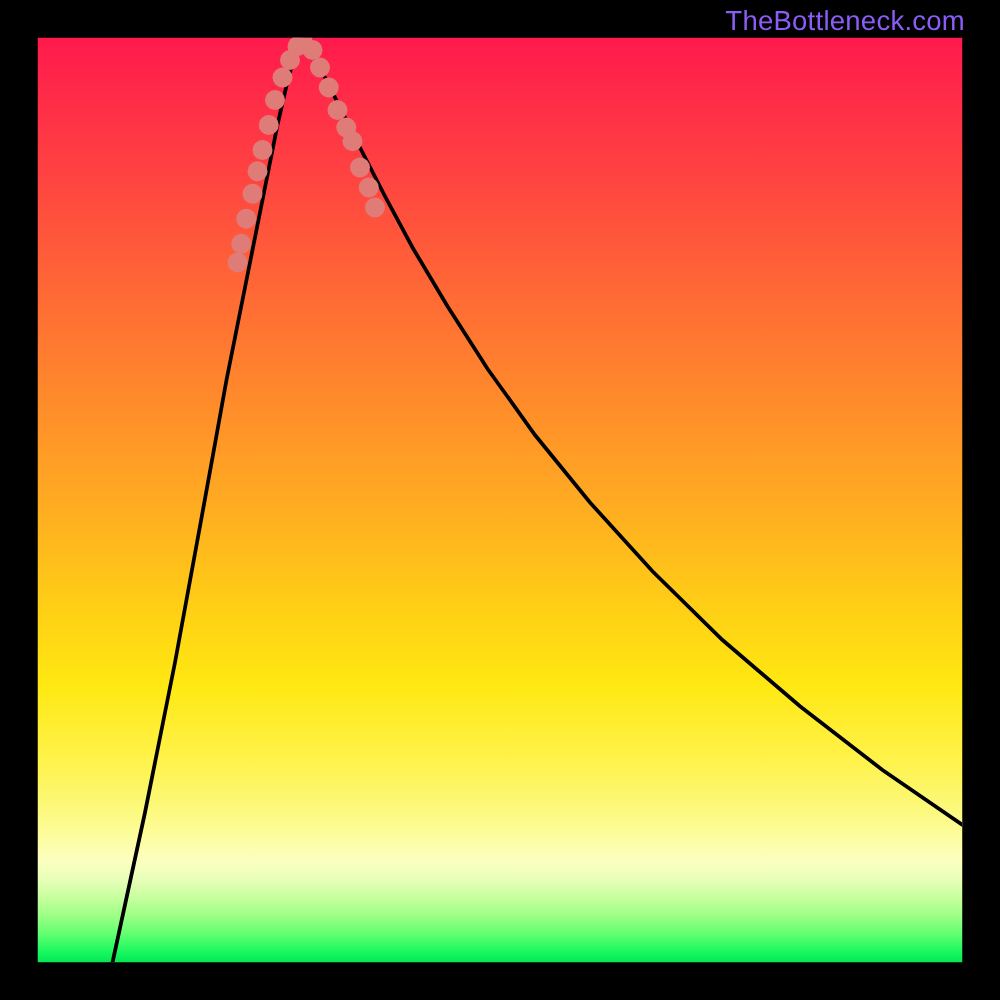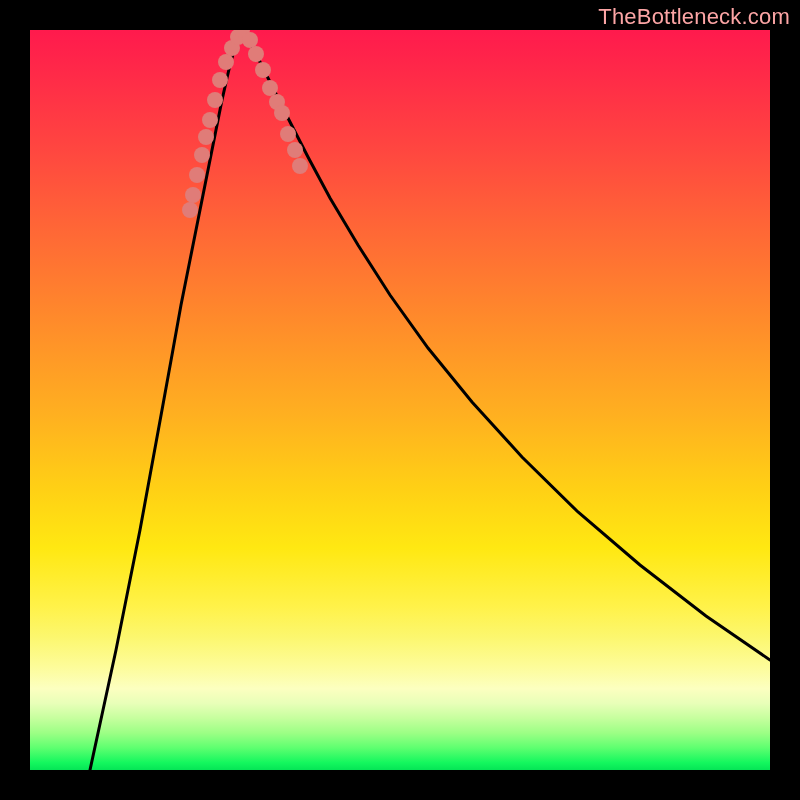--- a/index.html
+++ b/index.html
@@ -57,22 +57,22 @@
   .curves {
     position: absolute;
     left: 0;
     top: 0;
     width: 740px;
     height: 740px;
   }
   .watermark {
     position: absolute;
     top: 4px;
-    right: 10px;
-    color: #fca5a5;
+    right: 28px;
+    color: #8b5cf6;
     font-size: 22px;
     font-weight: 500;
     letter-spacing: 0.2px;
     user-select: none;
   }
 </style>
 </head>
 <body>
 
 <div class="frame">

